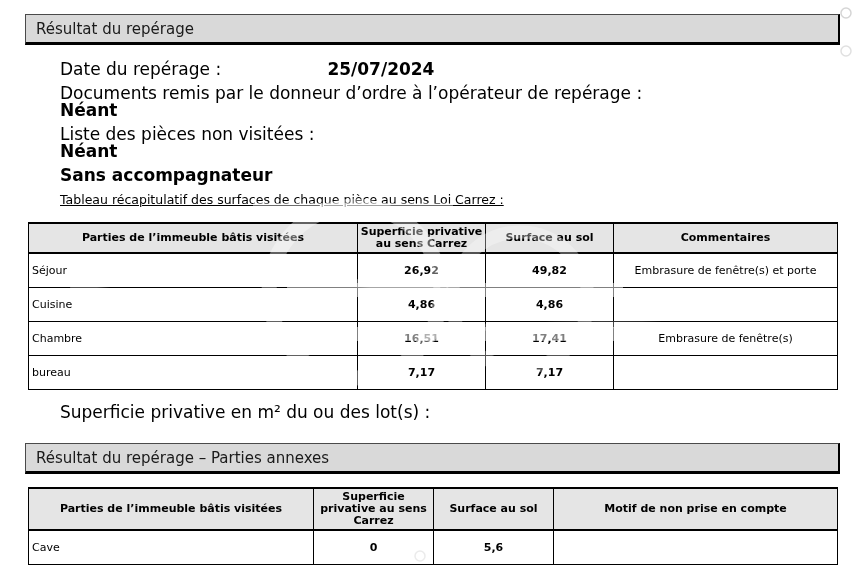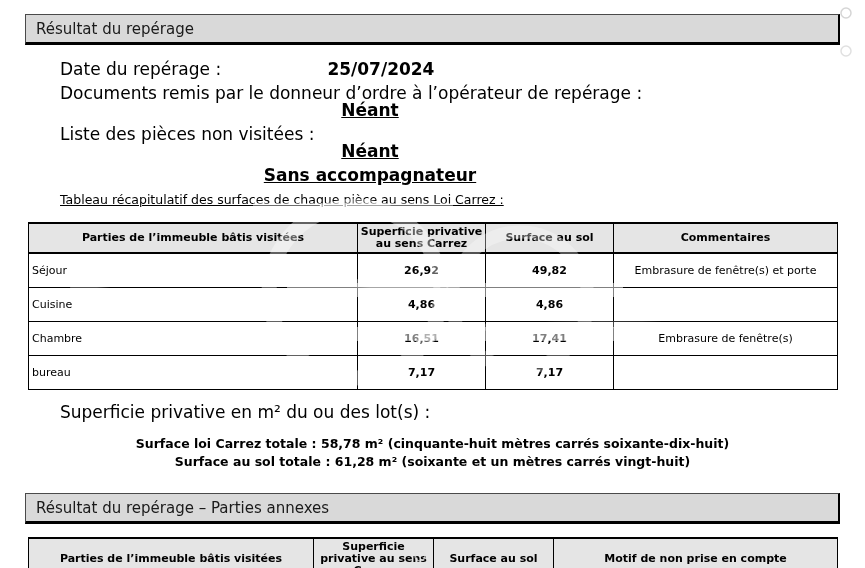--- a/index.html
+++ b/index.html
@@ -24,21 +24,21 @@
     padding-left:10px;
     font-size:15px;
     color:#1a1a1a;
   }
   .section-bar.second{margin-top:22px;}
   
   .fields{margin:16px 0 0 60px;font-size:17px;line-height:17px;}
   .field{margin-bottom:7px;}
   .field-inline .flabel{display:inline-block;min-width:262px;}
   .fvalue{font-weight:bold;}
-  .center-val{width:620px;text-align:center;font-weight:bold;text-decoration:underline;}
+  .center-val{width:620px;font-weight:bold;}
   .intro{margin:7px 0 0 60px;font-size:12.5px;line-height:17px;text-decoration:underline;}
   
   table.surf{
     margin:14px 28px 0 28px;
     width:809px;
     border-collapse:collapse;
     border:1px solid #000;
     border-top:2px solid #000;
     font-size:11px;
     table-layout:fixed;
@@ -137,24 +137,20 @@
         <td class="name">bureau</td>
         <td class="num">7,17</td>
         <td class="num">7,17</td>
         <td class="comment"></td>
       </tr>
     </tbody>
   </table>
 
   <div class="note">Superficie privative en m² du ou des lot(s) :</div>
 
-  <div class="totals">
-    <div>Surface loi Carrez totale : 58,78 m² (cinquante-huit mètres carrés soixante-dix-huit)</div>
-    <div>Surface au sol totale : 61,28 m² (soixante et un mètres carrés vingt-huit)</div>
-  </div>
 
   <div class="section-bar second">
     <span>Résultat du repérage – Parties annexes</span>
   </div>
 
   <table class="surf annex">
     <colgroup>
         <col style="width:285px">
         <col style="width:120px">
         <col style="width:120px">

